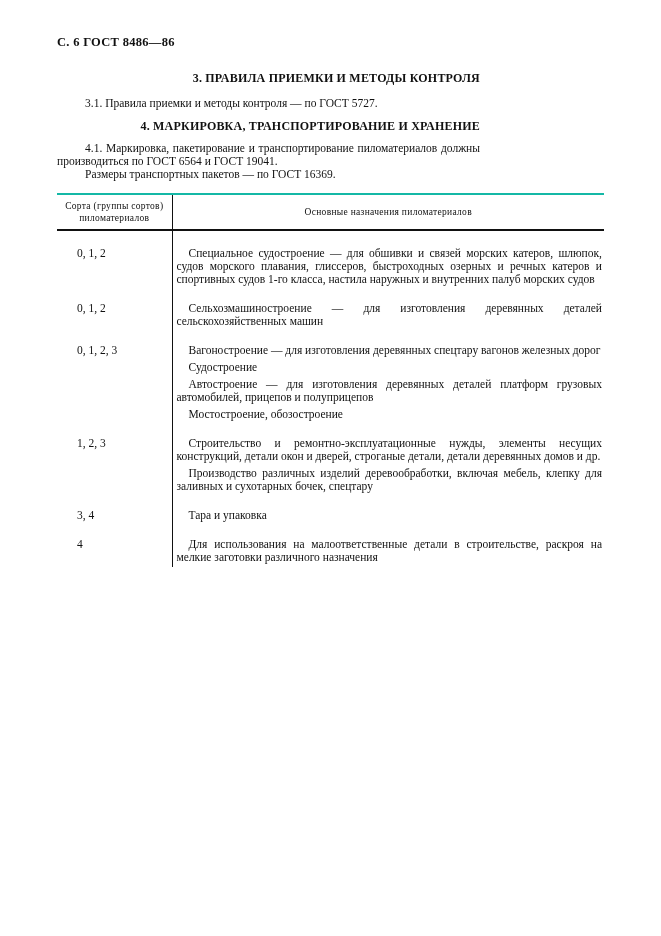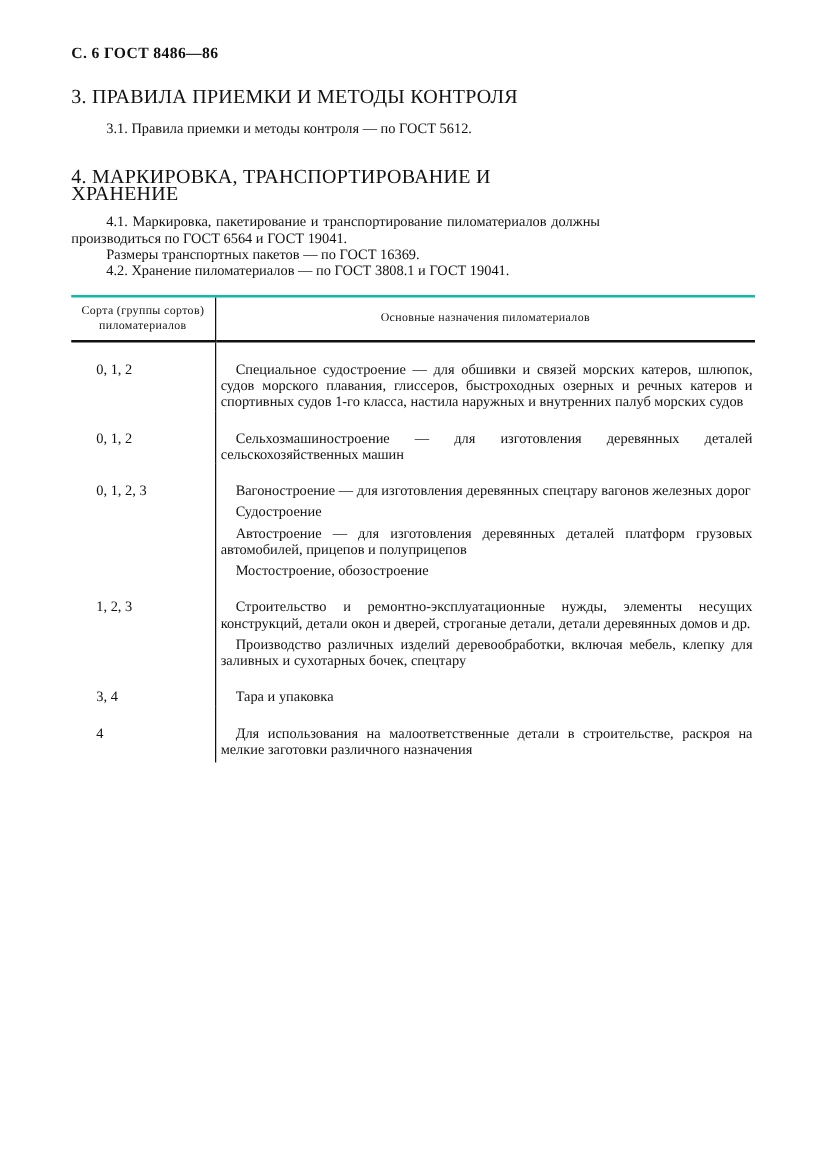--- a/index.html
+++ b/index.html
@@ -14,28 +14,28 @@
   .page { padding: 36px 57px 0 57px; width: 537px; }
 
   .page-header {
     font-weight: bold;
     font-size: 12.5px;
     line-height: 13px;
     letter-spacing: 0.3px;
   }
 
   .section-heading {
-    text-align: left;
-    font-weight: normal;
-    font-size: 16px;
+    text-align: right;
+    font-weight: bold;
+    font-size: 12px;
     line-height: 14px;
     letter-spacing: 0.2px;
   }
   .heading-3 { margin-top: 22px; }
-  .heading-4 { margin-top: 25px; }
+  .heading-4 { margin-top: 9px; }
 
   .body-para {
     font-size: 11.5px;
     line-height: 13px;
     text-align: justify;
     text-indent: 28px;
   }
   .para-3-1 { margin-top: 12px; }
   .block-4 { margin-top: 9px; }
 
@@ -95,27 +95,26 @@
   tr.last-row td { padding-bottom: 3px; }
 </style>
 </head>
 <body>
 
 <div class="page">
 
   <div class="page-header">С. 6 ГОСТ 8486—86</div>
 
   <div class="section-heading heading-3">3. ПРАВИЛА ПРИЕМКИ И МЕТОДЫ КОНТРОЛЯ</div>
-  <p class="body-para para-3-1">3.1. Правила приемки и методы контроля — по ГОСТ 5612.</p>
+  <p class="body-para para-3-1">3.1. Правила приемки и методы контроля — по ГОСТ 5727.</p>
 
   <div class="section-heading heading-4">4. МАРКИРОВКА, ТРАНСПОРТИРОВАНИЕ И ХРАНЕНИЕ</div>
   <div class="block-4">
     <p class="body-para">4.1. Маркировка, пакетирование и транспортирование пиломатериалов должны производиться по ГОСТ 6564 и ГОСТ 19041.</p>
     <p class="body-para">Размеры транспортных пакетов — по ГОСТ 16369.</p>
-    <p class="body-para">4.2. Хранение пиломатериалов — по ГОСТ 3808.1 и ГОСТ 19041.</p>
   </div>
 
 
   <table class="main-table">
     <thead>
       <tr>
         <th class="col-grades">Сорта (группы сортов) пиломатериалов</th>
         <th class="col-uses">Основные назначения пиломатериалов</th>
       </tr>
     </thead>

